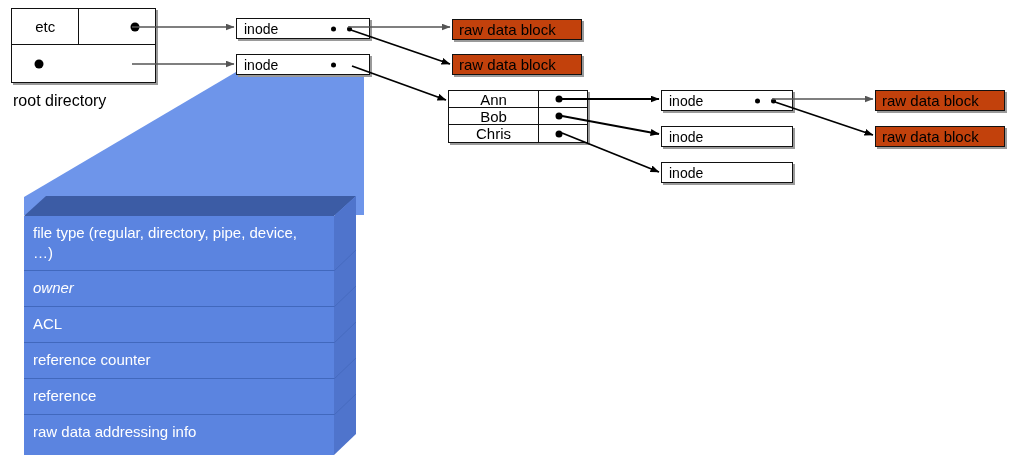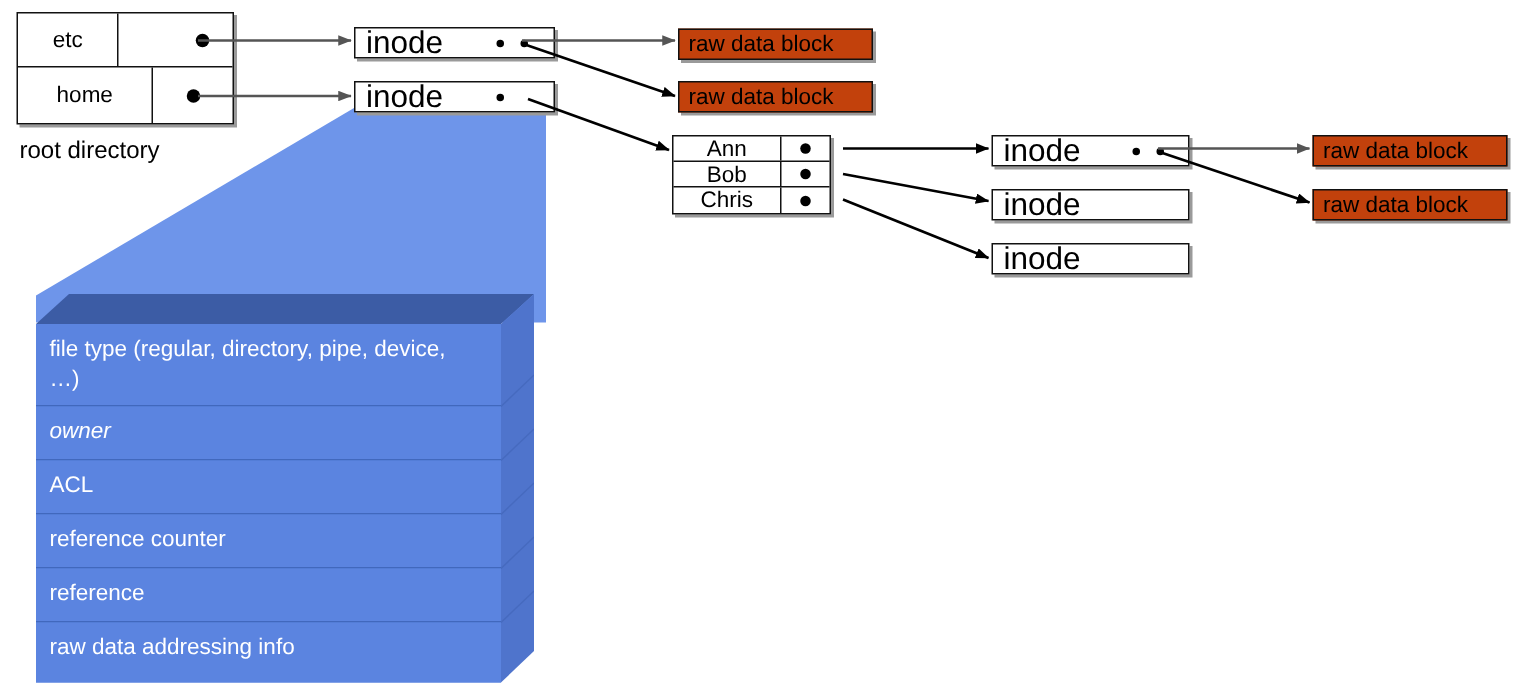--- a/index.html
+++ b/index.html
@@ -53,21 +53,21 @@
   .inode{
     position:absolute;
     box-sizing:border-box;
     border:1px solid #111111;
     background:#ffffff;
     box-shadow:2px 2px 0 0 #9a9a9a;
     z-index:3;
     display:flex;align-items:center;
   }
   .inode .lbl{
-    font-size:21px;color:#000;padding-left:7px;
+    font-size:14px;color:#000;padding-left:7px;
   }
   .dot-sm{
     position:absolute;
     width:5px;height:5px;border-radius:50%;
     background:#000;
     top:50%;transform:translateY(-50%);
   }
 
   
   .rawblk{
@@ -118,21 +118,20 @@
   </svg>
 
   <div class="dir-table" style="left:11px;top:8px;width:145px;height:75px;">
     <div class="dir-row" style="height:36px;gap:36px;">
       <div class="dir-name" style="width:90px;height:100%;">etc</div>
       <div class="dir-ptr" style="width:53px;height:100%;">
         <span class="dot-big"></span>
       </div>
     </div>
     <div class="dir-row" style="height:37px;">
-      <div class="dir-name" style="width:90px;height:100%;">home</div>
       <div class="dir-ptr" style="width:53px;height:100%;">
         <span class="dot-big"></span>
       </div>
     </div>
   </div>
 
   <div class="caption" style="left:13px;top:92px;">root directory</div>
 
   <div class="inode" style="left:236px;top:18px;width:134px;height:21px;">
     <span class="lbl">inode</span>
@@ -145,21 +144,21 @@
     <span class="dot-sm" style="left:94px;"></span>
   </div>
 
   <div class="rawblk" style="left:452px;top:19px;width:130px;height:21px;">
     <span class="lbl">raw data block</span>
   </div>
   <div class="rawblk" style="left:452px;top:54px;width:130px;height:21px;">
     <span class="lbl">raw data block</span>
   </div>
 
-  <div class="dir-table" style="left:448px;top:90px;width:106px;height:53px;">
+  <div class="dir-table" style="left:448px;top:90px;width:140px;height:53px;">
     <div class="dir-row" style="height:17px;">
       <div class="dir-name" style="width:90px;height:100%;">Ann</div>
       <div class="dir-ptr" style="width:40px;height:100%;">
         <span class="dot-big" style="width:7px;height:7px;"></span>
       </div>
     </div>
     <div class="dir-row" style="height:17px;">
       <div class="dir-name" style="width:90px;height:100%;">Bob</div>
       <div class="dir-ptr" style="width:40px;height:100%;">
         <span class="dot-big" style="width:7px;height:7px;"></span>

